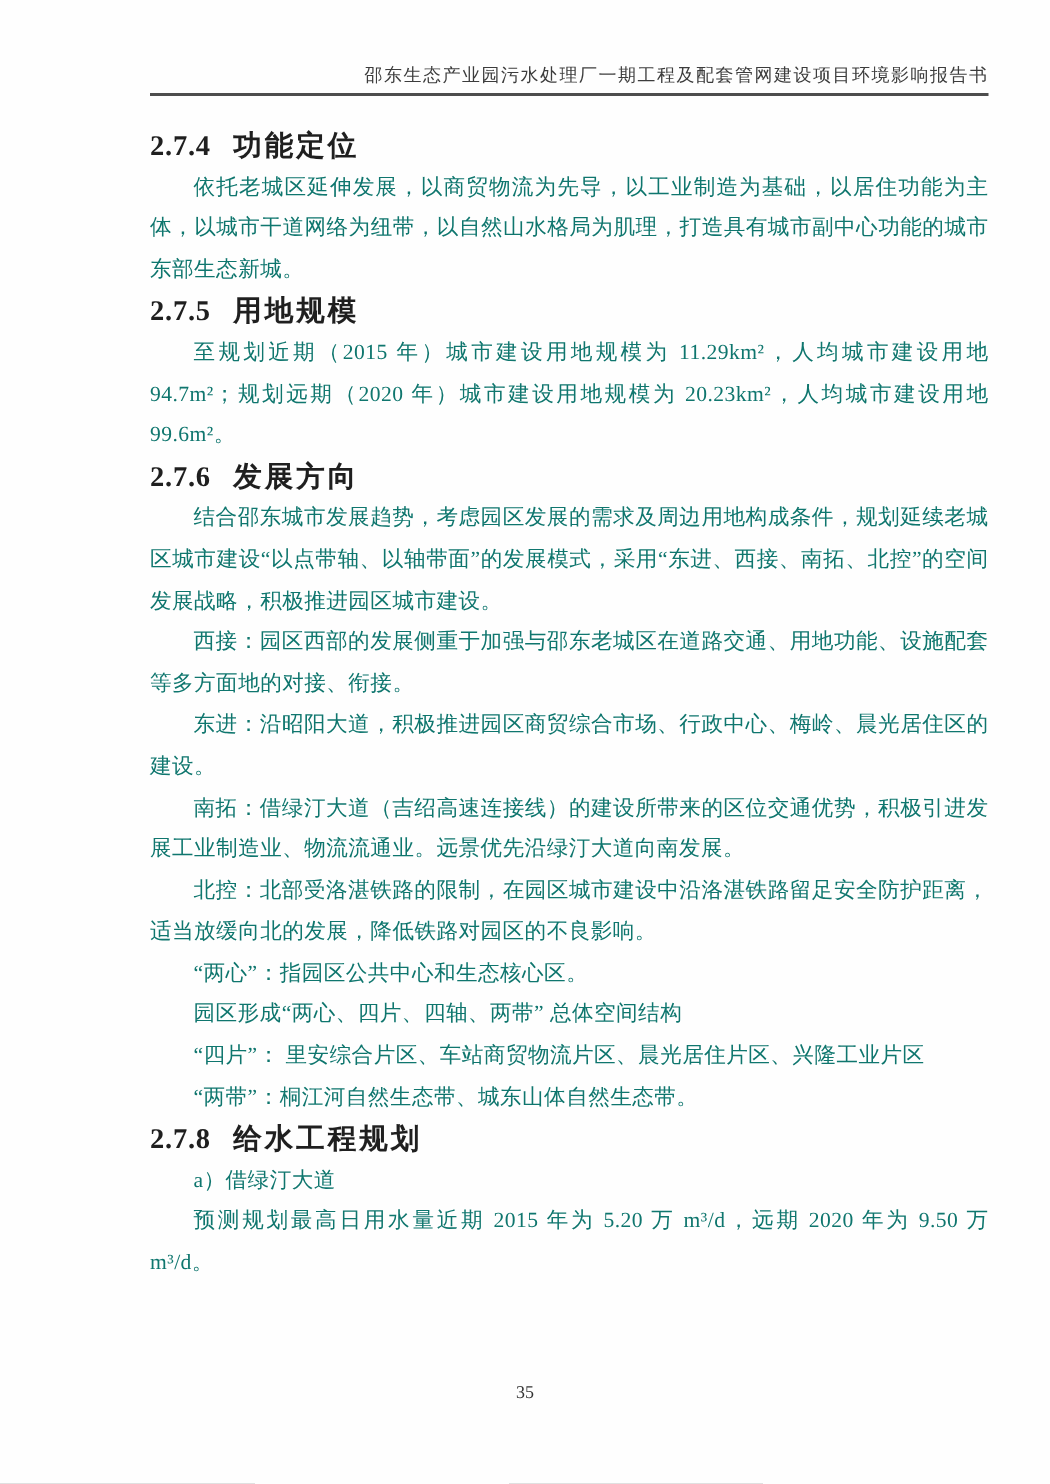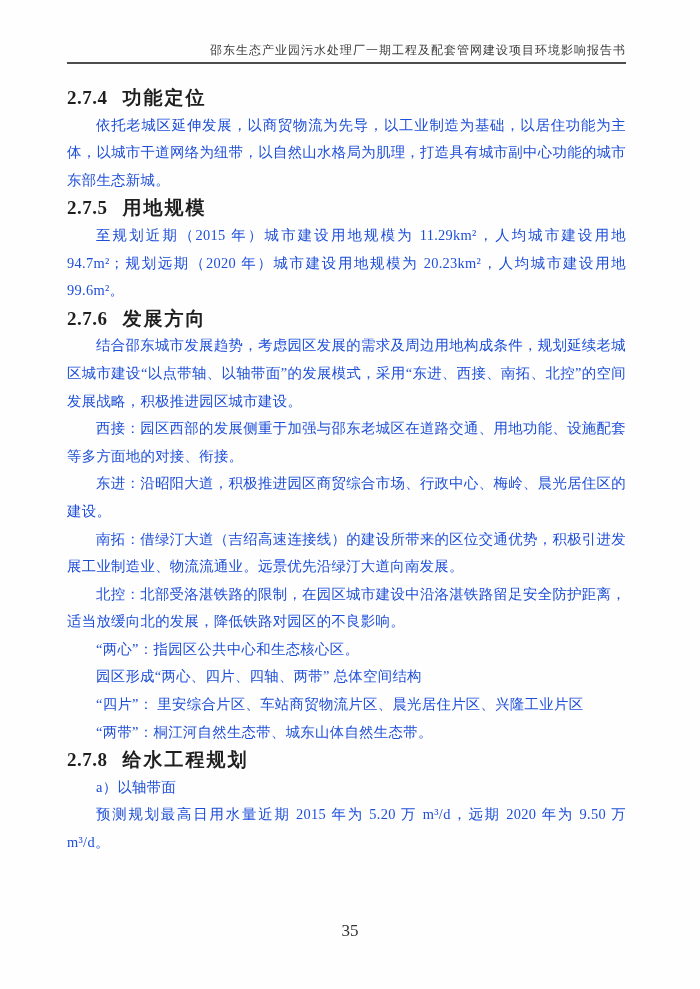--- a/index.html
+++ b/index.html
@@ -9,21 +9,21 @@
     width: 700px;
     height: 989px;
     margin: 0 auto;
     background: #fefefe;
     font-family: "Liberation Serif", "DejaVu Serif", serif;
     color: #262626;
     overflow: hidden;
   }
   .content {
     position: absolute;
-    left: 67px;
+    left: 100px;
     top: 42px;
     width: 559px;
   }
   .header-title {
     text-align: right;
     font-size: 12px;
     letter-spacing: 1px;
     color: #3c3c3c;
     line-height: 16px;
     white-space: nowrap;
@@ -46,29 +46,29 @@
     line-height: 27.6px;
     color: #1f1f1f;
     text-align: left;
   }
   .blk-heading .sec-num { margin-right: 15px; letter-spacing: 0.5px; }
   .blk-heading .sec-title { letter-spacing: 2px; }
   p.para {
     margin: 0;
     text-indent: 29px;
     letter-spacing: 0.3px;
-    color: #1d4ed8;
+    color: #0f766e;
   }
   .page-footer {
     position: absolute;
     left: 0;
     top: 921px;
     width: 100%;
     text-align: center;
-    font-size: 17px;
+    font-size: 12px;
     color: #333;
   }
 </style>
 </head>
 <body>
 
 <div class="page">
   <div class="content">
     <div class="header-title">邵东生态产业园污水处理厂一期工程及配套管网建设项目环境影响报告书</div>
     <hr class="header-rule">
@@ -81,18 +81,18 @@
         <p class="para">结合邵东城市发展趋势，考虑园区发展的需求及周边用地构成条件，规划延续老城区城市建设“以点带轴、以轴带面”的发展模式，采用“东进、西接、南拓、北控”的空间发展战略，积极推进园区城市建设。</p>
         <p class="para">西接：园区西部的发展侧重于加强与邵东老城区在道路交通、用地功能、设施配套等多方面地的对接、衔接。</p>
         <p class="para">东进：沿昭阳大道，积极推进园区商贸综合市场、行政中心、梅岭、晨光居住区的建设。</p>
         <p class="para">南拓：借绿汀大道（吉绍高速连接线）的建设所带来的区位交通优势，积极引进发展工业制造业、物流流通业。远景优先沿绿汀大道向南发展。</p>
         <p class="para">北控：北部受洛湛铁路的限制，在园区城市建设中沿洛湛铁路留足安全防护距离，适当放缓向北的发展，降低铁路对园区的不良影响。</p>
         <p class="para">“两心”：指园区公共中心和生态核心区。</p>
         <p class="para">园区形成“两心、四片、四轴、两带” 总体空间结构</p>
         <p class="para">“四片”： 里安综合片区、车站商贸物流片区、晨光居住片区、兴隆工业片区</p>
         <p class="para">“两带”：桐江河自然生态带、城东山体自然生态带。</p>
         <div class="blk-heading"><span class="sec-num">2.7.8</span><span class="sec-title">给水工程规划</span></div>
-        <p class="para">a）以轴带面</p>
+        <p class="para">a）借绿汀大道</p>
         <p class="para">预测规划最高日用水量近期 2015 年为 5.20 万 m³/d，远期 2020 年为 9.50 万 m³/d。</p>
       </div>
   </div>
   <div class="page-footer">35</div>
 </div>
 
 </body></html>

